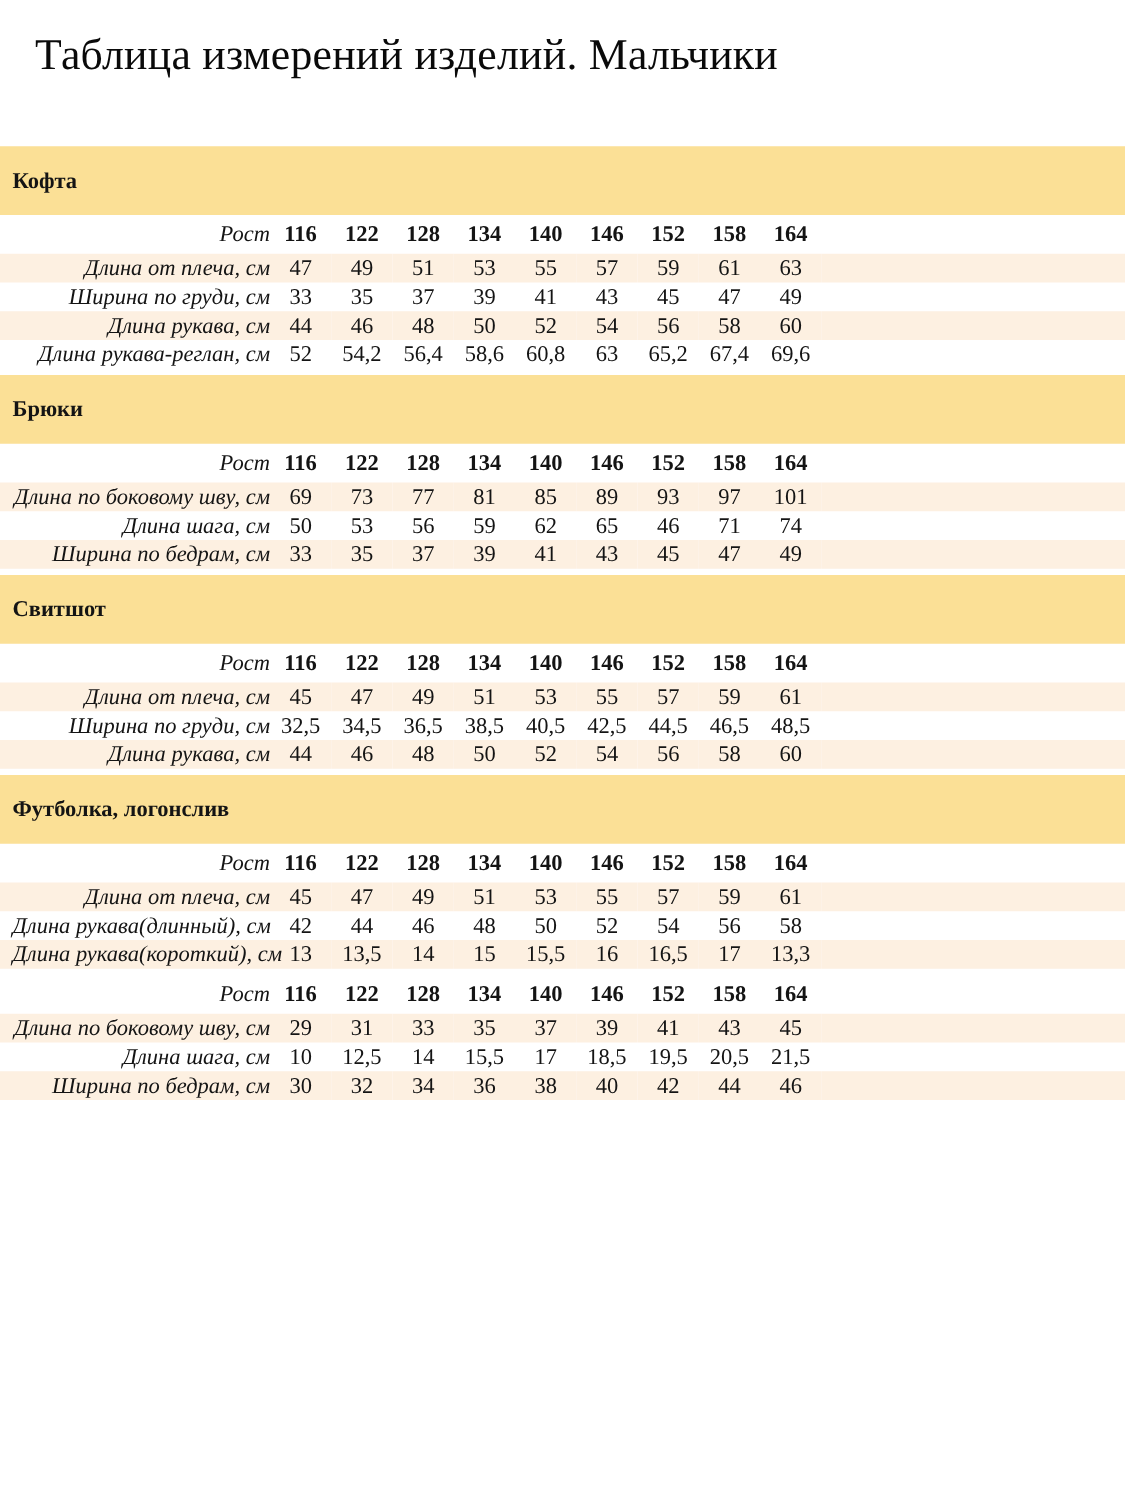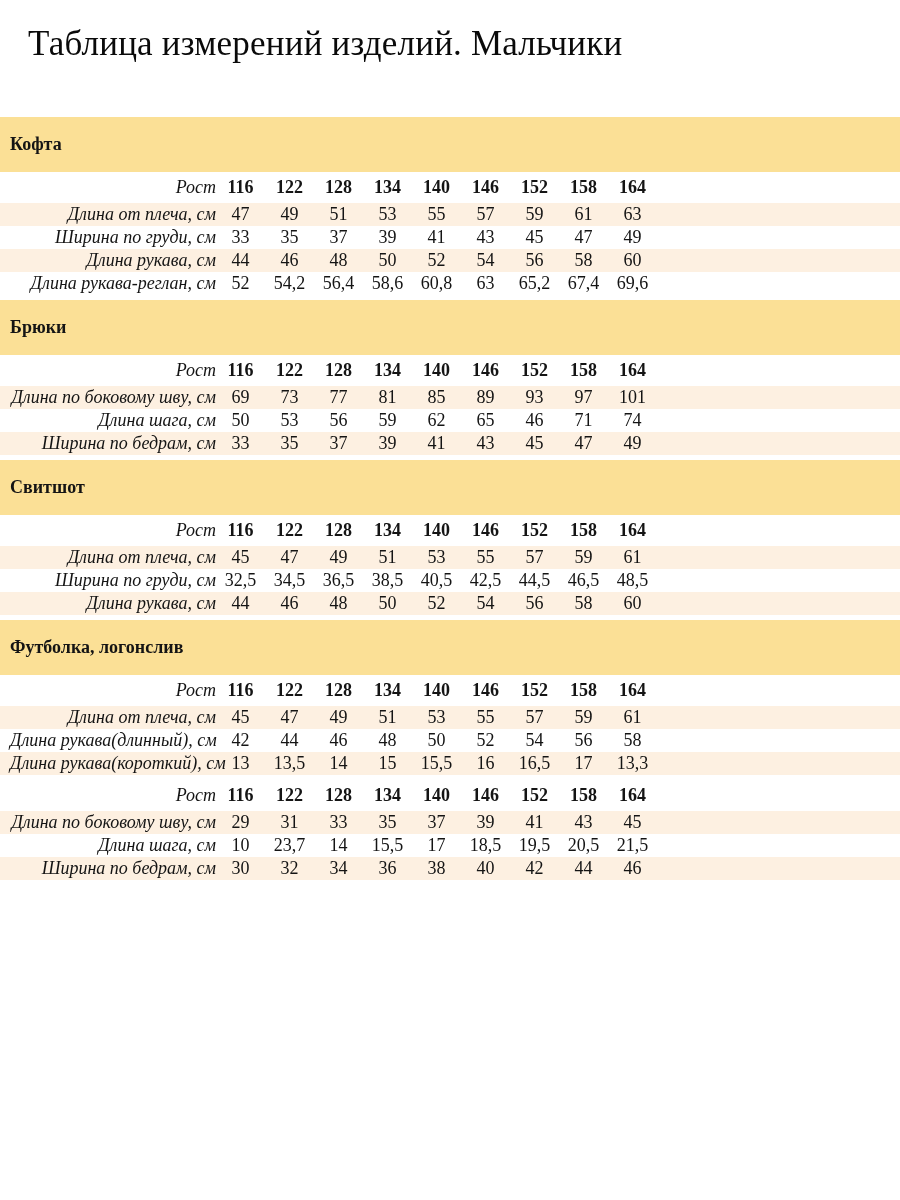--- a/index.html
+++ b/index.html
@@ -382,21 +382,21 @@
               <td class="value-cell">37</td>
               <td class="value-cell">39</td>
               <td class="value-cell">41</td>
               <td class="value-cell">43</td>
               <td class="value-cell">45</td>
               <td class="filler"></td>
             </tr>
             <tr>
               <td class="label-cell">Длина шага, см</td>
               <td class="value-cell">10</td>
-              <td class="value-cell">23,7</td>
+              <td class="value-cell">12,5</td>
               <td class="value-cell">14</td>
               <td class="value-cell">15,5</td>
               <td class="value-cell">17</td>
               <td class="value-cell">18,5</td>
               <td class="value-cell">19,5</td>
               <td class="value-cell">20,5</td>
               <td class="value-cell">21,5</td>
               <td class="filler"></td>
             </tr>
             <tr>

